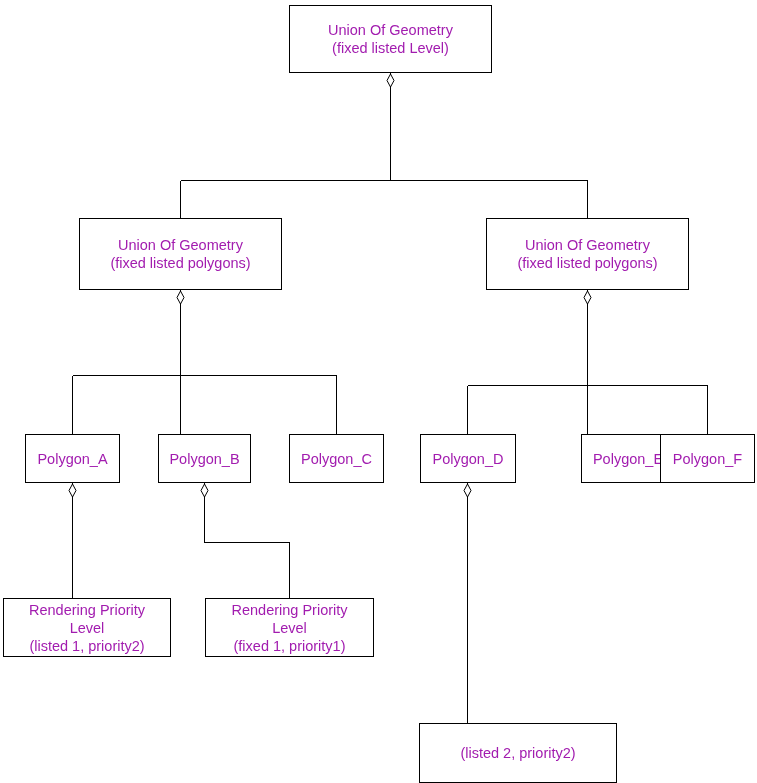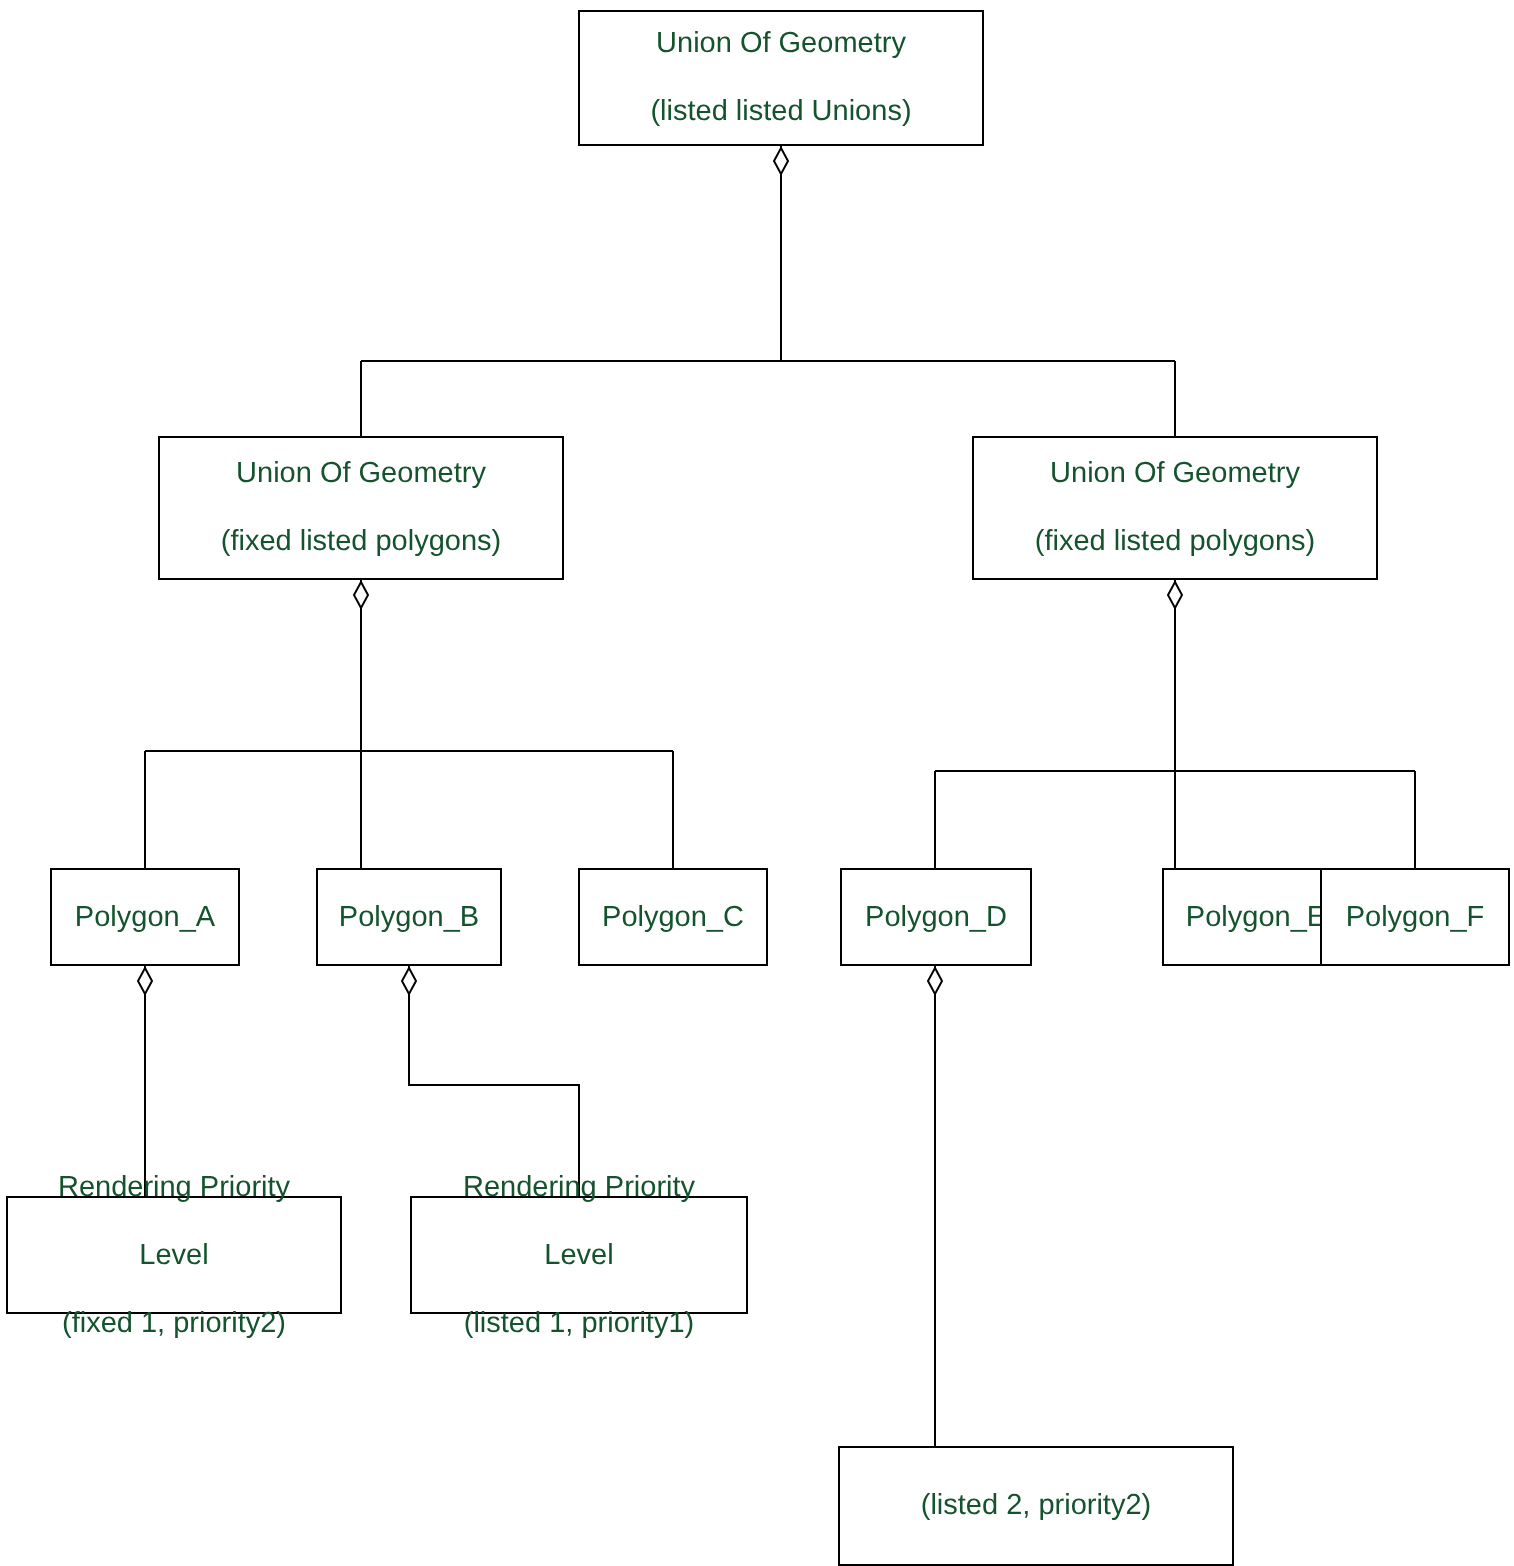--- a/index.html
+++ b/index.html
@@ -23,23 +23,22 @@
     box-sizing: border-box;
     border: 1px solid #000000;
     background: #ffffff;
     display: flex;
     flex-direction: column;
     align-items: center;
     justify-content: center;
     text-align: center;
     font-size: 14.5px;
     line-height: 18px;
-    color: #14532d;
+    color: #a21caf;
     z-index: 2;
-    gap: 16px;
   }
   .node .ln { display: block; white-space: nowrap; }
   .node .ln.bold { font-weight: normal; }
   .edge-svg {
     position: absolute;
     left: 0;
     top: 0;
     width: 757px;
     height: 783px;
     z-index: 1;
@@ -102,21 +101,21 @@
     </g>
 
     <g>
       <line x1="467.5" y1="483" x2="467.5" y2="723"></line>
       <polygon class="diamond" points="467.5,484 471,490.5 467.5,497 464,490.5"></polygon>
     </g>
   </svg>
 
   <div class="node" style="left:289px; top:5px; width:203px; height:68px;">
     <span class="ln">Union Of Geometry</span>
-    <span class="ln">(listed listed Unions)</span>
+    <span class="ln">(fixed listed Level)</span>
   </div>
 
   <div class="node" style="left:79px; top:218px; width:203px; height:72px;">
     <span class="ln">Union Of Geometry</span>
     <span class="ln">(fixed listed polygons)</span>
   </div>
 
   <div class="node" style="left:486px; top:218px; width:203px; height:72px;">
     <span class="ln">Union Of Geometry</span>
     <span class="ln">(fixed listed polygons)</span>
@@ -142,26 +141,26 @@
     <span class="ln">Polygon_E</span>
   </div>
 
   <div class="node" style="left:660px; top:434px; width:95px; height:49px;text-align:right;">
     <span class="ln">Polygon_F</span>
   </div>
 
   <div class="node" style="left:3px; top:598px; width:168px; height:59px;">
     <span class="ln">Rendering Priority</span>
     <span class="ln bold">Level</span>
-    <span class="ln">(fixed 1, priority2)</span>
+    <span class="ln">(listed 1, priority2)</span>
   </div>
 
   <div class="node" style="left:205px; top:598px; width:169px; height:59px;">
     <span class="ln">Rendering Priority</span>
     <span class="ln bold">Level</span>
-    <span class="ln">(listed 1, priority1)</span>
+    <span class="ln">(fixed 1, priority1)</span>
   </div>
 
   <div class="node" style="left:419px; top:723px; width:198px; height:60px;">
     <span class="ln">(listed 2, priority2)</span>
   </div>
 
 </div>
 
 </body></html>

